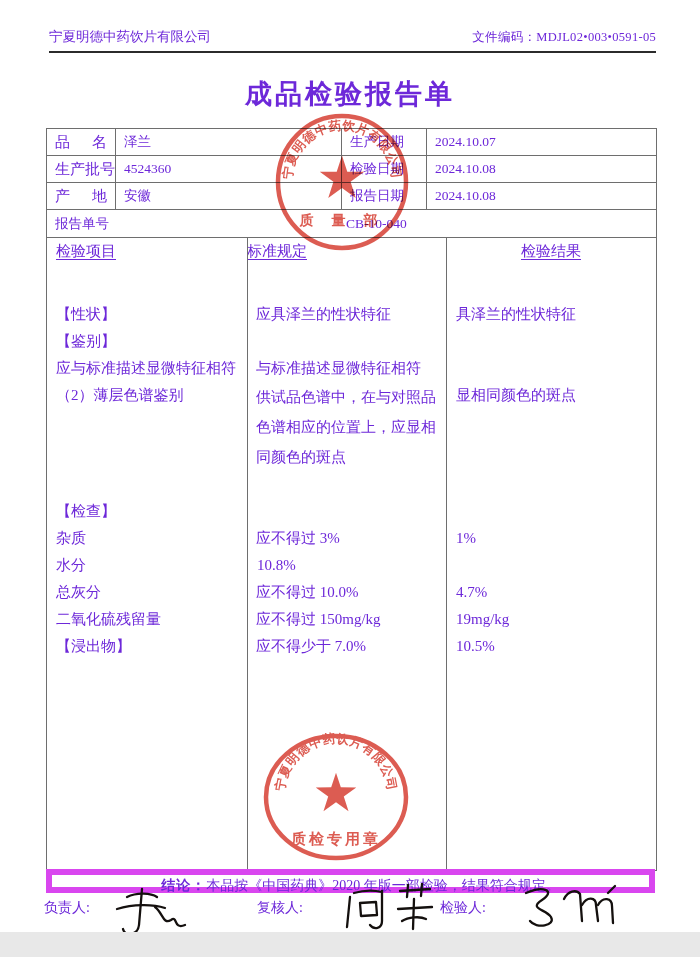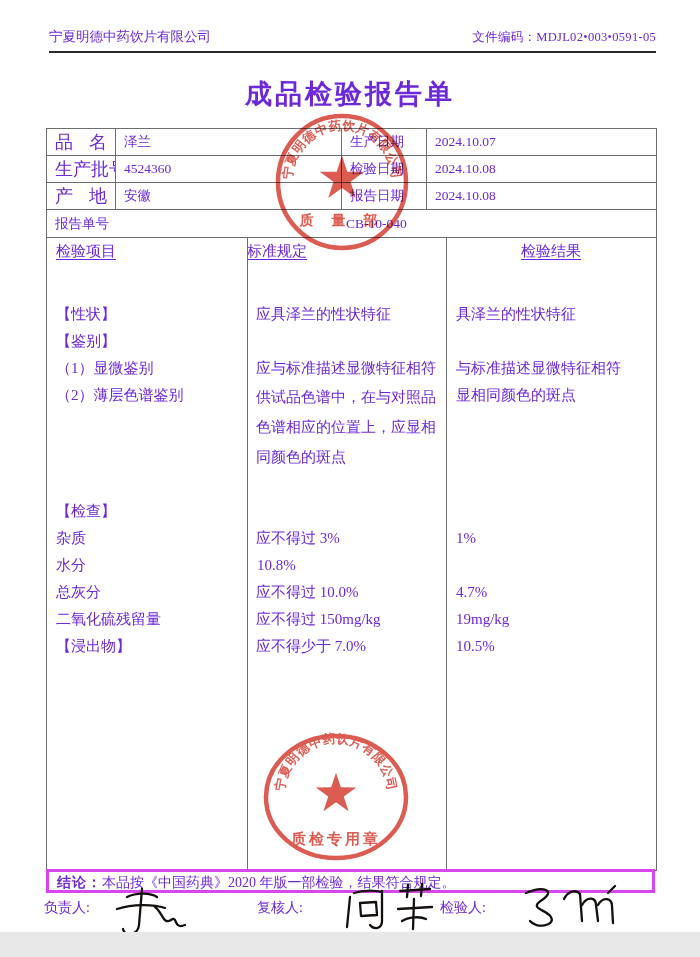--- a/index.html
+++ b/index.html
@@ -25,21 +25,21 @@
   
   .info{
     position:absolute;left:46px;top:128px;width:609px;
     display:grid;grid-template-columns:69px 226px 85px 229px;
     grid-auto-rows:27px;border:1px solid #6e6e6e;font-size:13.5px;
   }
   .info>div{border-right:1px solid #6e6e6e;border-bottom:1px solid #6e6e6e;
     display:flex;align-items:center;padding:0 8px;white-space:nowrap;overflow:hidden;}
   .info>div.lastcol{border-right:none;}
   .info>div.lastrow{border-bottom:none;}
-  .jlbl{display:block;text-align:justify;text-align-last:justify;width:100%;font-size:18px;}
+  .jlbl{display:block;text-align:justify;text-align-last:justify;width:100%;font-size:15px;}
   .rpt-row{grid-column:1 / span 4;position:relative;}
   .rpt-val{position:absolute;left:299px;top:0;height:100%;display:flex;align-items:center;}
   
   .mtable{
     position:absolute;left:46px;top:237px;width:609px;height:632px;
     border:1px solid #6e6e6e;font-size:15px;
   }
   .vline{position:absolute;top:0;bottom:0;width:1px;background:#6e6e6e;}
   .mt-header{display:flex;line-height:27px;height:27px;}
   .mt-header span{display:block;}
@@ -50,22 +50,22 @@
   .mt-row{display:flex;min-height:27px;}
   .c1{width:200px;box-sizing:border-box;padding-left:9px;line-height:27px;}
   .c2{width:199px;box-sizing:border-box;padding-left:9px;padding-right:2px;line-height:27px;}
   .c3{width:210px;box-sizing:border-box;padding-left:10px;line-height:27px;}
   .row-first{margin-top:36px;}
   .row-check{margin-top:26px;}
   .wrap2 .c2{line-height:30px;}
   
   .conclusion{
     position:absolute;left:46px;top:869px;width:609px;height:24px;
-    border:3px solid #d946ef;box-sizing:border-box;
-    line-height:22px;padding-left:8px;font-size:14px;white-space:nowrap;
+    border:6px solid #d946ef;box-sizing:border-box;
+    line-height:22px;padding-left:20px;font-size:14px;white-space:nowrap;text-align:center;
   }
   .conclusion b{letter-spacing:1px;}
   .sigrow{position:absolute;top:899px;left:0;width:700px;font-size:14px;}
   .siglabel{position:absolute;white-space:nowrap;}
   .sig-svg{position:absolute;}
   .sig-svg path{fill:none;stroke:#14100e;stroke-width:2.3;stroke-linecap:round;stroke-linejoin:round;}
   
   .stamp{position:absolute;mix-blend-mode:multiply;opacity:.82;pointer-events:none;}
   .stamp text{font-family:"Liberation Sans","DejaVu Sans",sans-serif;}
 </style>
@@ -129,21 +129,20 @@
       <div class="c1">【性状】</div>
       <div class="c2">应具泽兰的性状特征</div>
       <div class="c3">具泽兰的性状特征</div>
     </div>
     <div class="mt-row">
       <div class="c1">【鉴别】</div>
       <div class="c2"></div>
       <div class="c3"></div>
     </div>
     <div class="mt-row">
-      <div class="c1">（1）显微鉴别</div>
       <div class="c2">应与标准描述显微特征相符</div>
       <div class="c3">与标准描述显微特征相符</div>
     </div>
     <div class="mt-row wrap2">
       <div class="c1">（2）薄层色谱鉴别</div>
       <div class="c2">供试品色谱中，在与对照品色谱相应的位置上，应显相同颜色的斑点</div>
       <div class="c3">显相同颜色的斑点</div>
     </div>
     <div class="mt-row row-check">
       <div class="c1">【检查】</div>

